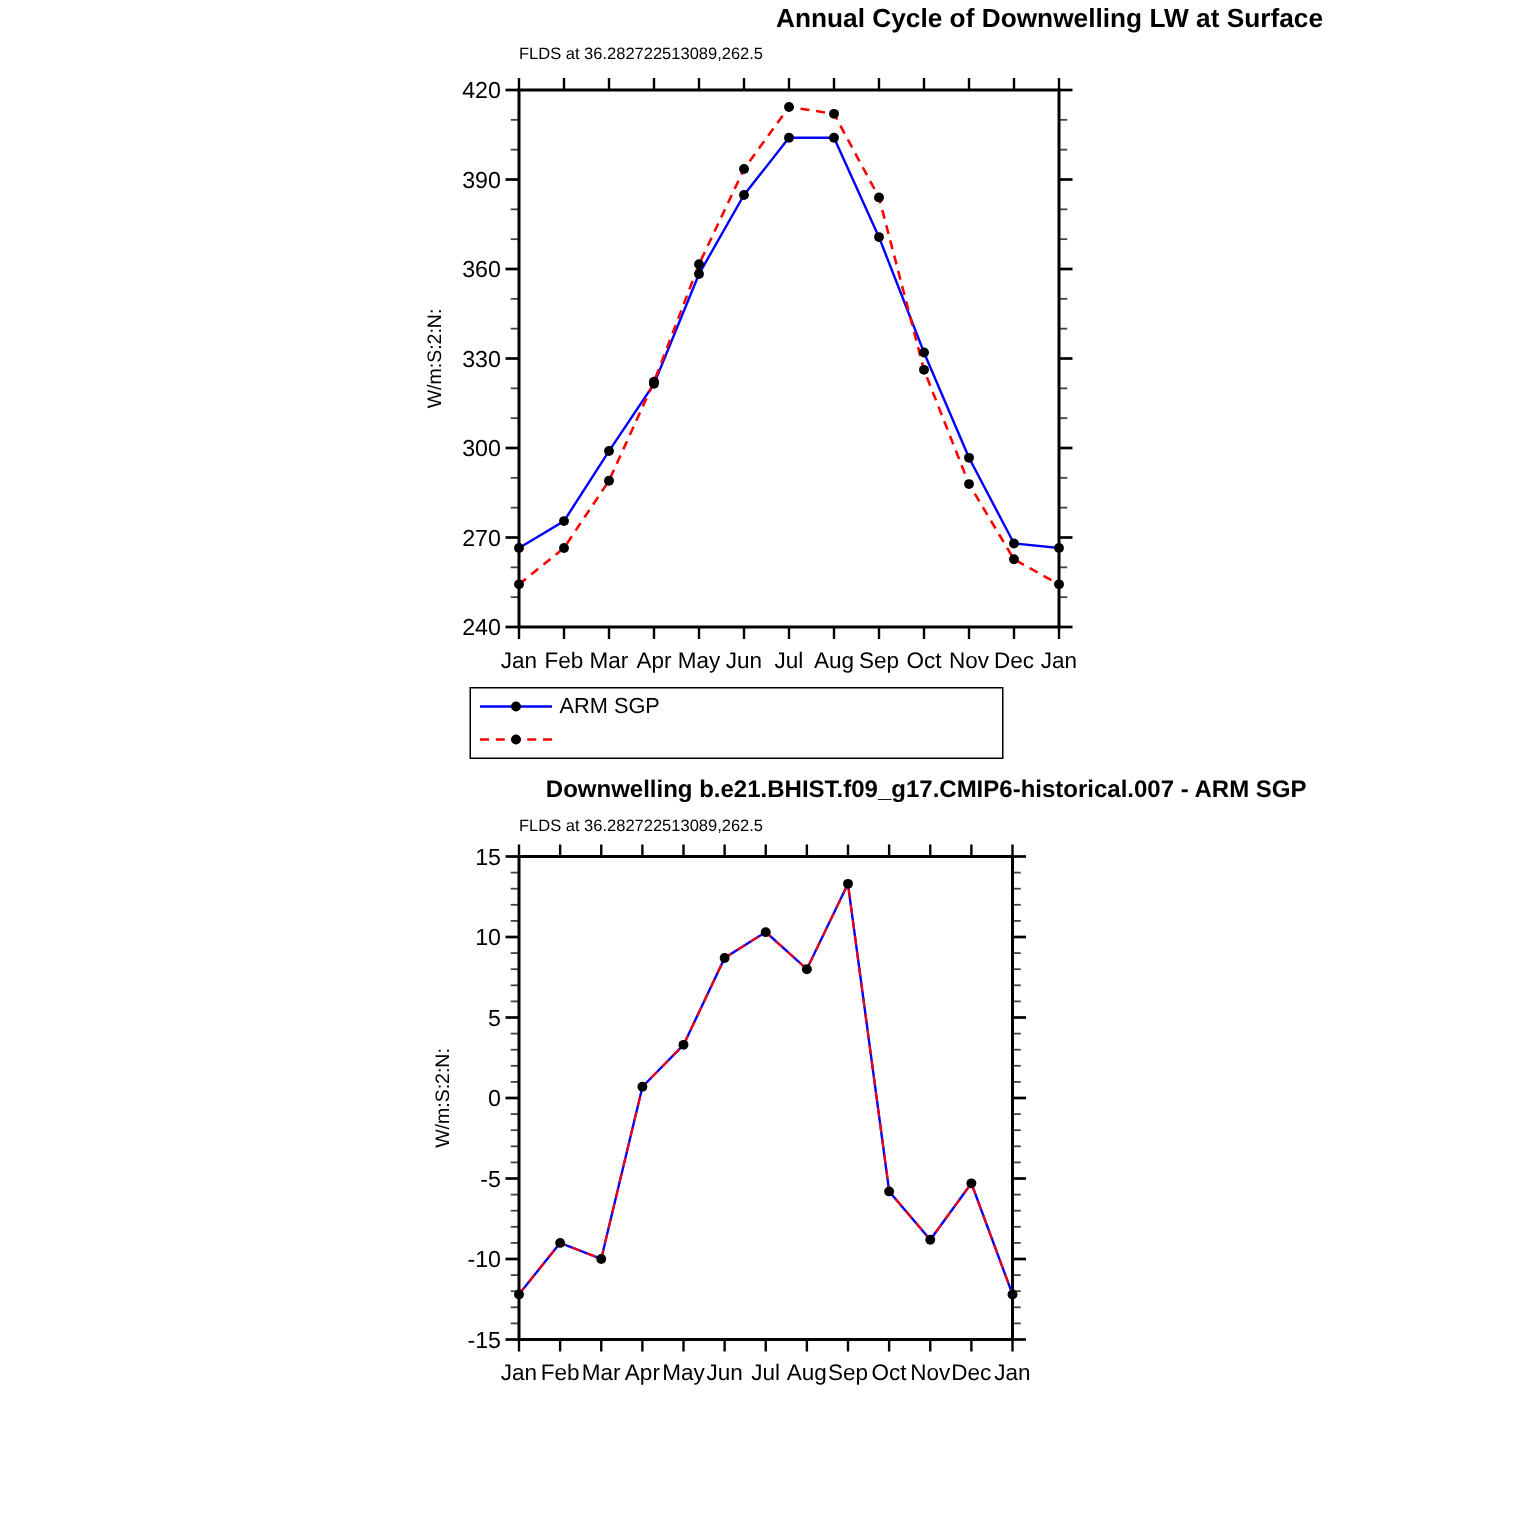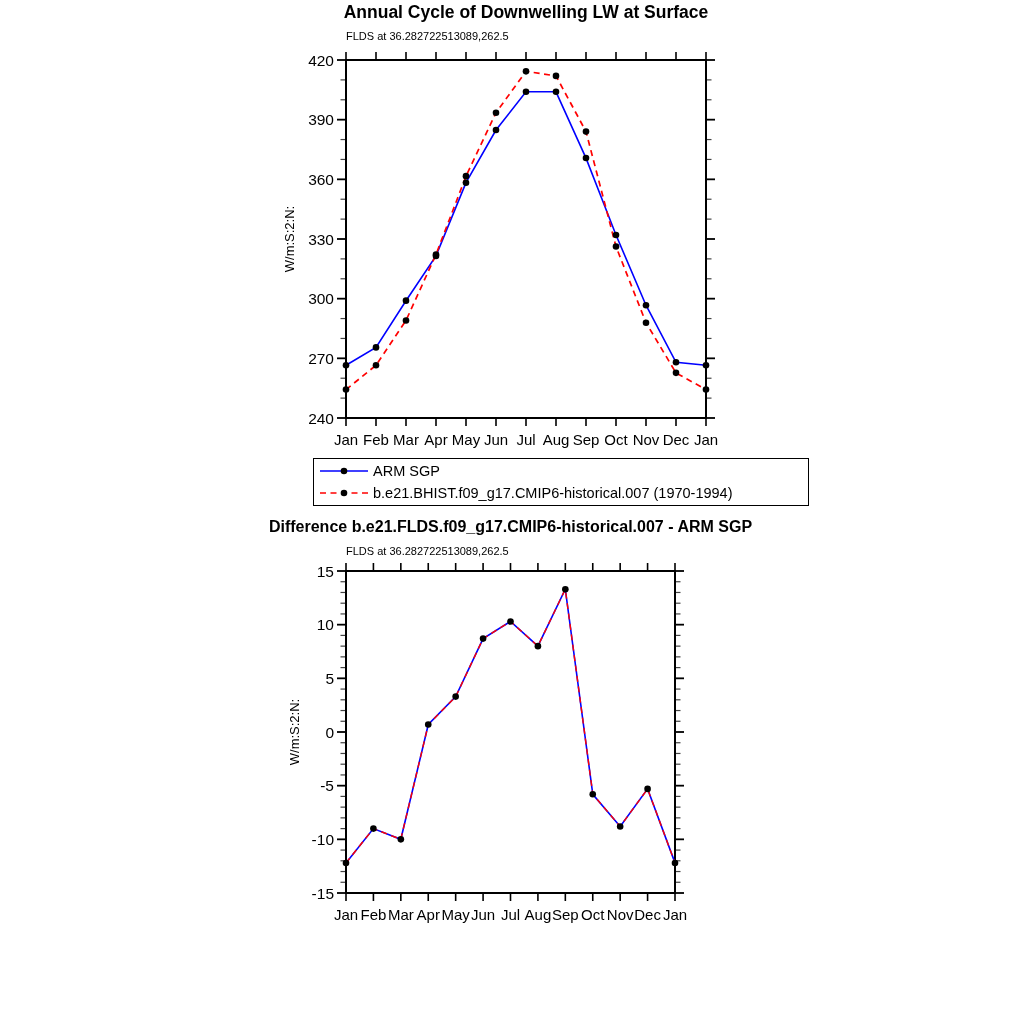--- a/index.html
+++ b/index.html
@@ -1,31 +1,31 @@
 <!DOCTYPE html>
 <html><head>
 <meta charset="utf-8">
 <style>
   html,body{margin:0;padding:0;}
   body{
     width:1024px;height:1024px;background:#ffffff;position:relative;
     font-family:"Liberation Sans",sans-serif;color:#000;overflow:hidden;
   }
   .abs{position:absolute;}
-  .chart-title{font-weight:bold;font-size:17.5px;text-align:center;white-space:nowrap;}
+  .chart-title{font-weight:bold;font-size:17.5px;text-align:right;white-space:nowrap;}
   .chart-title.small{font-size:16px;}
   .chart-subtitle{font-size:11px;white-space:nowrap;}
   .y-axis-label{
     font-size:13px;width:120px;height:16px;line-height:16px;text-align:center;
     transform:rotate(-90deg);white-space:nowrap;
   }
   svg{overflow:visible;display:block;}
   svg text{font-family:"Liberation Sans",sans-serif;fill:#000;}
   .legend{
-    left:313px;top:458px;width:496px;height:48px;border:1px solid #000;
+    left:313px;top:458px;width:356px;height:48px;border:1px solid #000;
     box-sizing:border-box;display:flex;flex-direction:column;justify-content:space-evenly;
     padding-left:5px;background:#fff;
   }
   .legend-row{display:flex;align-items:center;height:21px;}
   .legend-sample{width:50px;height:14px;flex:0 0 50px;margin-right:4px;}
   .legend-label{font-size:14.5px;white-space:nowrap;}
 </style>
 </head>
 <body>
 
@@ -157,25 +157,24 @@
       <line id="legend-line-0" x1="1" y1="7" x2="49" y2="7" stroke-width="1.6" stroke="#0000ff"></line>
       <circle id="legend-dot-0" cx="25" cy="7" r="3.3" fill="#000000"></circle>
     </svg>
     <span class="legend-label">ARM SGP</span>
   </div>
   <div class="legend-row">
     <svg class="legend-sample" viewBox="0 0 50 14">
       <line id="legend-line-1" x1="1" y1="7" x2="49" y2="7" stroke-width="1.7" stroke-dasharray="6,4.5" stroke="#ff0000"></line>
       <circle id="legend-dot-1" cx="25" cy="7" r="3.3" fill="#000000"></circle>
     </svg>
-    <span class="legend-label">b.e21.BHIST.f09_g17.CMIP6-historical.007 (1970-1994)</span>
   </div>
 </div>
 
-<div class="abs chart-title small" style="left:150px;top:518px;width:721px;">Difference b.e21.FLDS.f09_g17.CMIP6-historical.007 - ARM SGP</div>
+<div class="abs chart-title small" style="left:150px;top:518px;width:721px;">Downwelling b.e21.BHIST.f09_g17.CMIP6-historical.007 - ARM SGP</div>
 
 <div class="abs chart-subtitle" style="left:346px;top:545px;">FLDS at 36.282722513089,262.5</div>
 
 <div class="abs y-axis-label" style="left:235px;top:724px;">W/m:S:2:N:</div>
 
 <svg id="chart-svg-1" class="abs" style="left:250px;top:561px;" width="480" height="380">
     <line x1="87" y1="332" x2="96" y2="332" stroke="#000" stroke-width="1.8"></line>
     <line x1="425" y1="332" x2="434" y2="332" stroke="#000" stroke-width="1.8"></line>
     <text x="84" y="337.5" text-anchor="end" font-size="15.5">-15</text>
     <line x1="90.5" y1="321.26666666666665" x2="96" y2="321.26666666666665" stroke="#444" stroke-width="1.2"></line>

